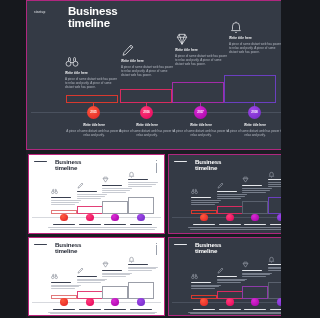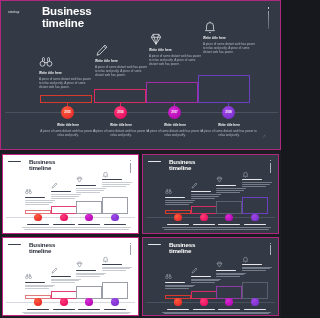--- a/index.html
+++ b/index.html
@@ -1,19 +1,19 @@
 <!DOCTYPE html>
 <html><head>
 <meta charset="utf-8">
 <style>
   * { margin:0; padding:0; box-sizing:border-box; }
   html,body { width:281px; height:318px; overflow:hidden; background:#16181d; }
   body { font-family:"Liberation Sans", sans-serif; }
 
-  .page { position:relative; width:281px; height:318px; background:#1b1d23; }
+  .page { position:relative; width:281px; height:318px; background:#1b1d23;margin-left:26px; }
 
   
   .main-slide {
     position:absolute; left:0; top:0; width:281px; height:150px;
     background:#343a45; border:1.5px solid #b0277f; overflow:hidden;
   }
   .logo {
     position:absolute; left:7px; top:8px; width:24px; height:5px;
     font-size:3px; color:#c9ccd2; letter-spacing:.2px;
     display:flex; align-items:center; font-weight:700;

